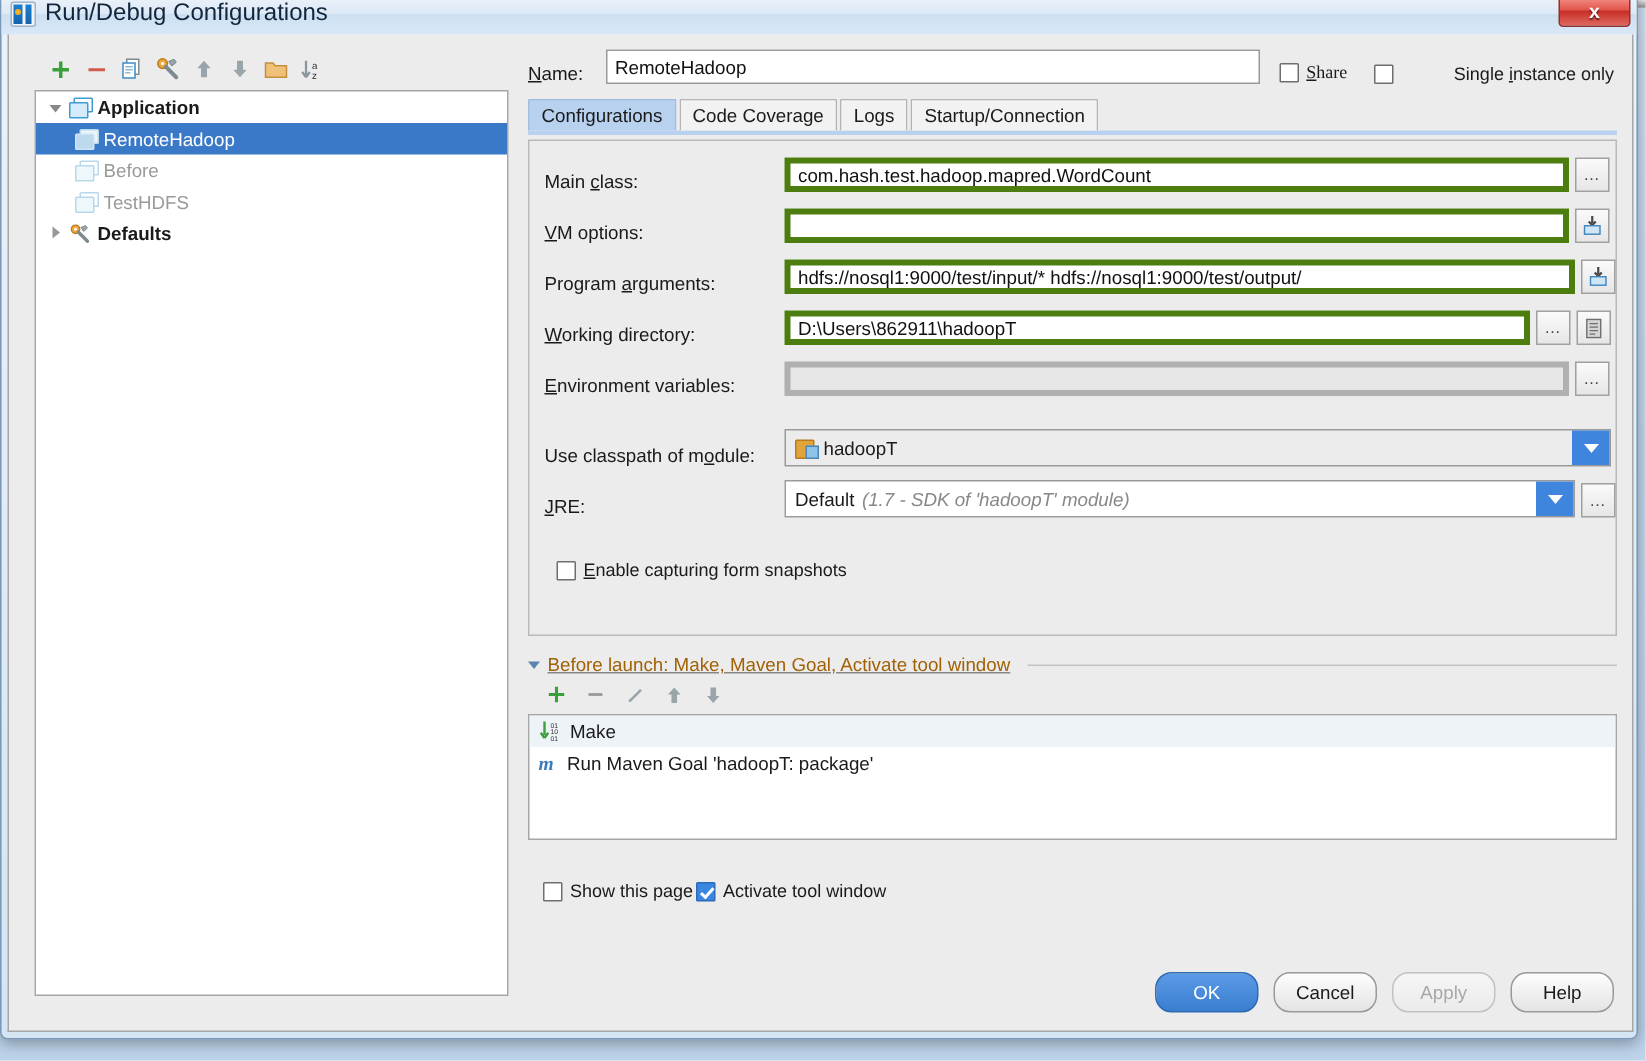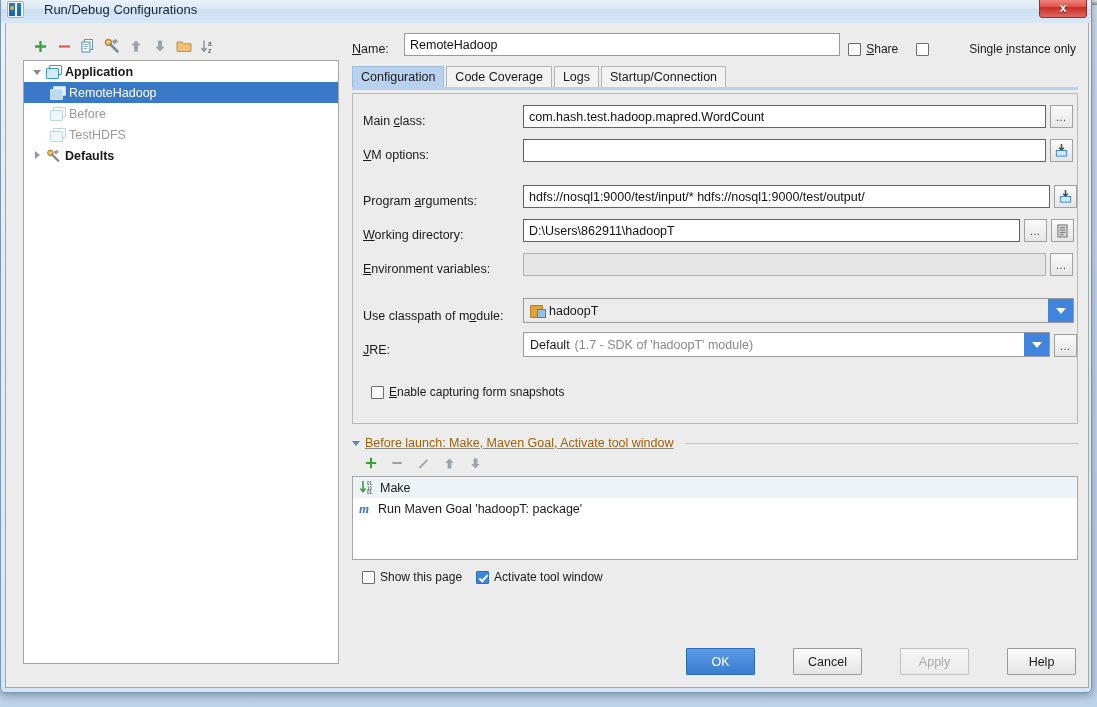--- a/index.html
+++ b/index.html
@@ -46,23 +46,23 @@
   #titlebar {
     position: relative;
     height: 28px;
     border-radius: 6px 6px 0 0;
     background: linear-gradient(180deg,#eef4fb 0%, #dde9f6 50%, #ccdff1 51%, #d9e8f7 100%);
     display: flex; align-items: center;
     padding-left: 6px;
     -webkit-user-select: none;
   }
   #title-text {
-    font-size: 13px;
+    font-size: 16px;
     color: #11263d;
-    margin-left: 20px;
+    margin-left: 6px;
     font-family: "Liberation Sans", sans-serif;
   }
   .ij-icon {
     width: 17px; height: 17px;
     background: #f1f4f8;
     border: 1px solid #9fb2c6;
     border-radius: 2px;
     position: relative;
     flex: 0 0 auto;
   }
@@ -193,21 +193,21 @@
 
   
   #config-panel {
     position:relative; margin-top:3px;
     width:726px; height:331px;
     border:1px solid #b9b9b9; background:#ececec;
   }
   .frow { display:flex; align-items:flex-end; height:26px; margin-left:10px; }
   .flabel { width:160px; font-size:12.5px; flex:0 0 auto; }
   .finput {
-    height:23px; border:1px solid #4d7c0f; background:#fff;
+    height:23px; border:4px solid #4d7c0f; background:#fff;
     display:flex; align-items:center; padding:0 5px; font-size:12.5px; color:#111;
     overflow:hidden; white-space:nowrap;
   }
   .finput.disabled { background:#e6e6e6; border-color:#b0b0b0; }
   .sq-btn {
     width:23px; height:23px; margin-left:4px; flex:0 0 auto;
     border:1px solid #a0a0a0; background:linear-gradient(180deg,#fafafa,#e6e6e6);
     display:flex; align-items:center; justify-content:center; cursor:pointer;
     font-size:11px; color:#444; letter-spacing:1px;
   }
@@ -224,53 +224,52 @@
   .arrow-glyph { border-left:5px solid transparent; border-right:5px solid transparent; border-top:6px solid #fff; }
   .mod-ico { width:14px; height:13px; position:relative; flex:0 0 auto; }
   .mod-ico::before {
     content:""; position:absolute; left:0; top:1px; width:11px; height:11px;
     background:#e2a33b; border:1px solid #b87c1d; border-radius:1px;
   }
   .mod-ico::after {
     content:""; position:absolute; left:7px; top:5px; width:7px; height:7px;
     background:#8fc4e8; border:1px solid #4a86b5;
   }
-  .muted { color:#888; }
+  .muted { color:#888;font-style:italic; }
 
   
   #before-launch { margin-top:12px; width:726px; }
   .bl-header { display:flex; align-items:center; gap:5px; }
   .bl-tri { border-left:4.5px solid transparent; border-right:4.5px solid transparent; border-top:5px solid #5b84b1; }
   .bl-title { font-size:12.5px; color:#a16207; text-decoration:underline; text-decoration-color:#888; white-space:nowrap;}
   .bl-line { flex:1; height:1px; background:#c4c4c4; margin-left:6px; }
   #bl-toolbar { display:flex; align-items:center; gap:4px; height:26px; padding-left:8px; }
   #bl-list {
     width:726px; height:84px; background:#fff; border:1px solid #a6a6a6; overflow:hidden;
   }
   .bl-row { height:21px; display:flex; align-items:center; padding-left:6px; font-size:12.5px; gap:5px; cursor:pointer;}
   .bl-row.first { background:#eef3f8; }
   .make-ico { width:16px; height:15px; position:relative; flex:0 0 auto; }
   .maven-ico {
     width:14px; flex:0 0 auto; color:#3b7bbf; font-style:italic; font-weight:bold;
     font-size:13px; font-family:"Liberation Serif", serif;
   }
 
-  #bottom-chks { display:flex; align-items:center; gap:14px; margin-top:10px; }
+  #bottom-chks { display:flex; align-items:center; gap:2px; margin-top:27px; }
 
   
   #btn-row {
     position:absolute; right:12px; bottom:12px; display:flex; gap:10px;
   }
   .dlg-btn {
     width:69px; height:27px; border:1px solid #9a9a9a;
     background:linear-gradient(180deg,#fdfdfd,#e4e4e4);
     font-size:12.5px; display:flex; align-items:center; justify-content:center;
-    cursor:pointer; color:#1a1a1a; border-radius:1px;
+    cursor:pointer; color:#1a1a1a; border-radius:11px;
     font-family:"Liberation Sans", sans-serif;
-    margin-left:28px;
   }
   .dlg-btn.primary {
     background:linear-gradient(180deg,#5b9ae6,#3a7ed0);
     border-color:#2d6bb5; color:#fff;
   }
   .dlg-btn.disabled { color:#a8a8a8; background:linear-gradient(180deg,#f6f6f6,#ebebeb); border-color:#c2c2c2; }
 </style>
 </head>
 <body>
 
@@ -386,33 +385,33 @@
         </div>
       </div>
     </div>
 
     <div id="right-panel">
 
       <div class="name-row">
         <div class="name-label"><span class="u">N</span>ame:</div>
         <input id="name-input" type="text" value="RemoteHadoop" style="">
         <div style="flex:1"></div>
-        <div class="chk-wrap" style="margin-right:18px;">
+        <div class="chk-wrap" style="margin-right:18px;font-family:Liberation Serif, serif;">
           <div class="chk"></div>
           <span><span class="u">S</span>hare</span>
         </div>
         <div class="chk-wrap" style="margin-right:2px;gap:40px;">
           <div class="chk"></div>
           <span>Single <span class="u">i</span>nstance only</span>
         </div>
       </div>
 
       <div id="tabs">
         <div class="tab active">
-            <span>Configuration</span>
+            <span>Configurations</span>
           </div>
         <div class="tab">
             <span>Code Coverage</span>
           </div>
         <div class="tab">
             <span>Logs</span>
           </div>
         <div class="tab">
             <span>Startup/Connection</span>
           </div>
@@ -435,21 +434,21 @@
             <span></span>
           </div>
           <div class="sq-btn">
             <svg width="15" height="15" viewBox="0 0 16 16">
               <path d="M8 1 v5 M5.5 5 L8 7.5 L10.5 5" stroke="#4a4a4a" stroke-width="1.6" fill="none"></path>
               <rect x="2.5" y="8" width="11" height="6" fill="#cfe6f7" stroke="#3f85bd"></rect>
             </svg>
           </div>
         </div>
 
-        <div class="frow" style="margin-top:20px;">
+        <div class="frow" style="margin-top:8px;">
           <div class="flabel">Program <span class="u">a</span>rguments:</div>
           <div class="finput" style="width:584px;">
             <span>hdfs://nosql1:9000/test/input/* hdfs://nosql1:9000/test/output/</span>
           </div>
           <div class="sq-btn">
             <svg width="15" height="15" viewBox="0 0 16 16">
               <path d="M8 1 v5 M5.5 5 L8 7.5 L10.5 5" stroke="#4a4a4a" stroke-width="1.6" fill="none"></path>
               <rect x="2.5" y="8" width="11" height="6" fill="#cfe6f7" stroke="#3f85bd"></rect>
             </svg>
           </div>

